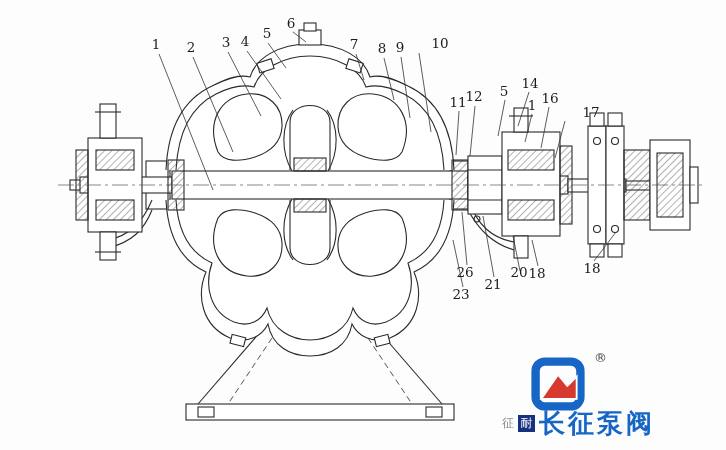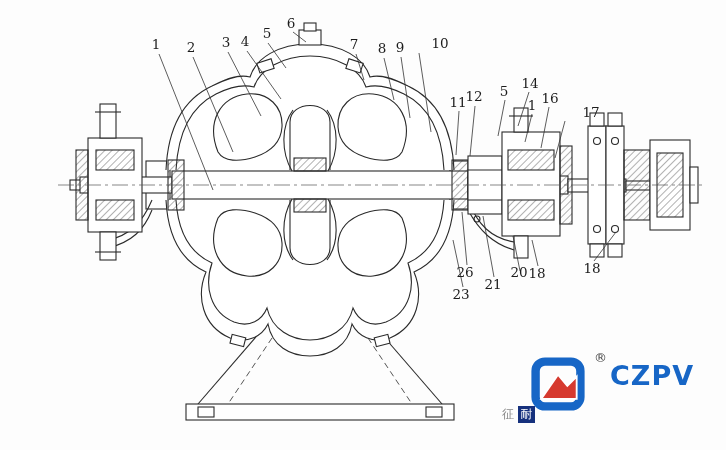--- a/index.html
+++ b/index.html
@@ -193,20 +193,20 @@
   <span class="callout" style="left:493px;top:285px">21</span>
   <span class="callout" style="left:465px;top:273px">26</span>
   <span class="callout" style="left:461px;top:295px">23</span>
 
   <div class="logo">
     <svg class="logo-mark" viewBox="0 0 60 60">
       <rect x="6" y="6" width="48" height="48" rx="10" fill="none" style="stroke:var(--logo-blue,#1766c6)" stroke-width="9"></rect>
       <polygon points="12,46 30,20 40,32 50,22 50,46" style="fill:var(--logo-red,#d63a2f);stroke:#fff;stroke-width:2"></polygon>
     </svg>
     <span class="logo-reg">®</span>
-    <span class="logo-brand">CZPV</span>
     <div class="logo-company-row">
       <span class="logo-seal-light">征</span>
       <span class="logo-seal-dark">耐</span>
+      <span class="logo-company">长征泵阀</span>
     </div>
   </div>
 
 </div>
 
 </body></html>

